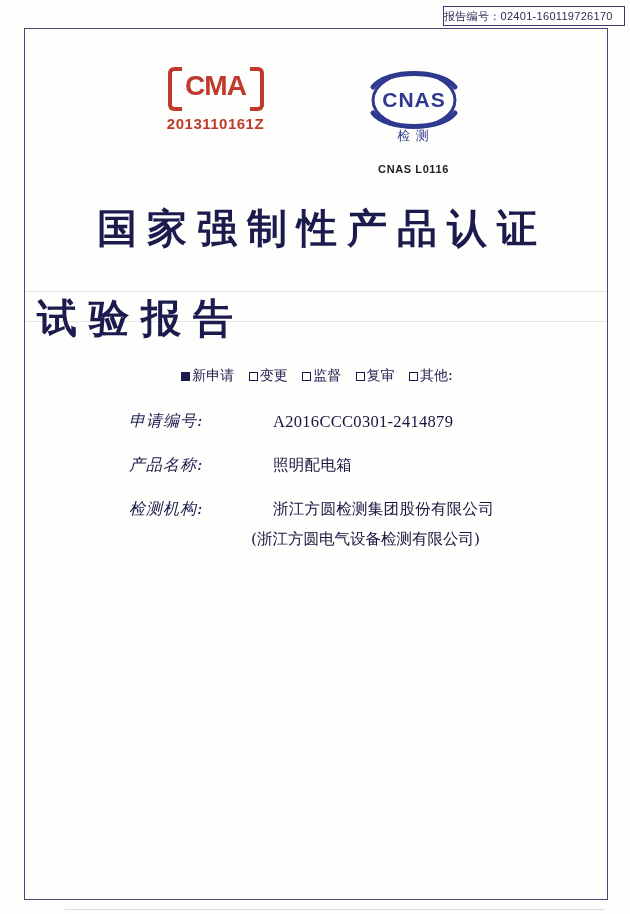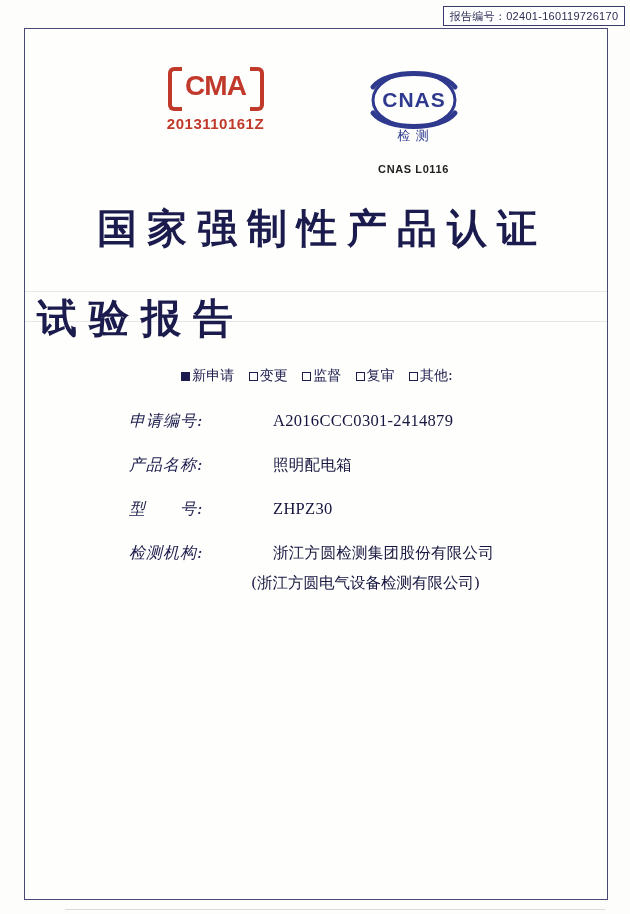--- a/index.html
+++ b/index.html
@@ -27,21 +27,21 @@
   
   .report-no-bar {
     position: absolute;
     left: 443px;
     top: 6px;
     width: 180px;
     height: 18px;
     border: 1px solid #3a3a6a;
     display: flex;
     align-items: center;
-    justify-content: center;
+    justify-content: flex-start;
     font-size: 11px;
     letter-spacing: 0.3px;
     color: #2b2b55;
     background: #fff;
     font-family: "Liberation Sans", sans-serif;
   }
 
   
   .frame {
     position: absolute;
@@ -209,21 +209,21 @@
 
   
   .fields {
     position: absolute;
     left: 104px;
     top: 382px;
     width: 420px;
   }
   .field-row {
     display: flex;
-    align-items: flex-start;
+    align-items: center;
     margin-bottom: 23px;
     font-size: 16px;
   }
   .field-label {
     width: 104px;
     flex: 0 0 104px;
     font-family: "DejaVu Serif", serif;
     font-style: italic;
     color: #1b1b4d;
     letter-spacing: 1px;
@@ -327,24 +327,20 @@
       <div class="field-row">
         <span class="field-label">申请编号:</span>
         <span class="field-value">A2016CCC0301-2414879</span>
       </div>
 
       <div class="field-row">
         <span class="field-label">产品名称:</span>
         <span class="field-value cn">照明配电箱</span>
       </div>
 
-      <div class="field-row">
-        <span class="field-label">型　　号:</span>
-        <span class="field-value">ZHPZ30</span>
-      </div>
 
       <div class="field-row">
         <span class="field-label">检测机构:</span>
         <span class="field-value cn">浙江方圆检测集团股份有限公司</span>
       </div>
 
       <div class="field-sub">(浙江方圆电气设备检测有限公司)</div>
 
     </div>
 

